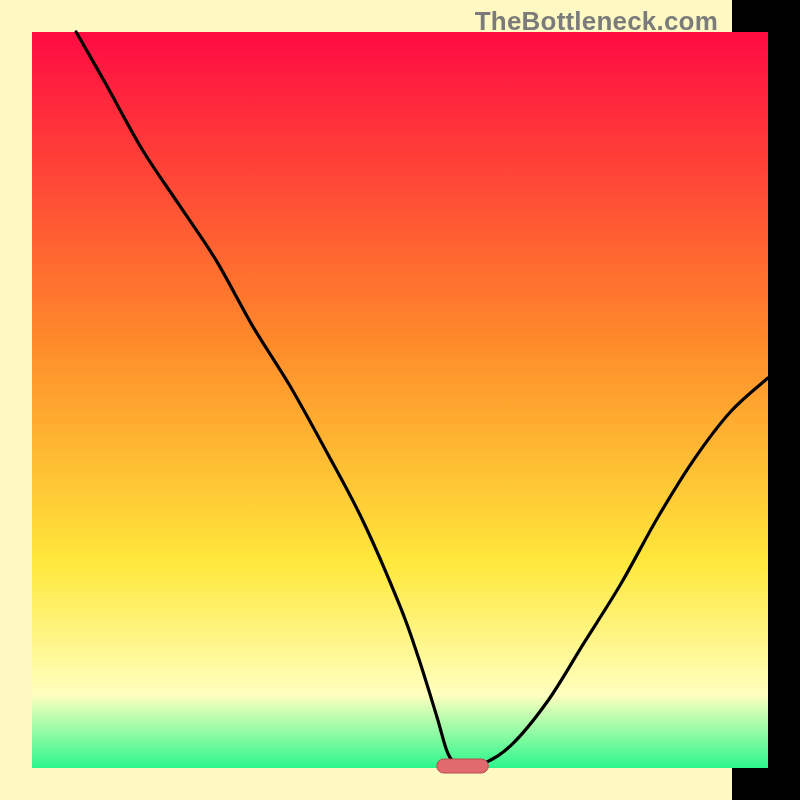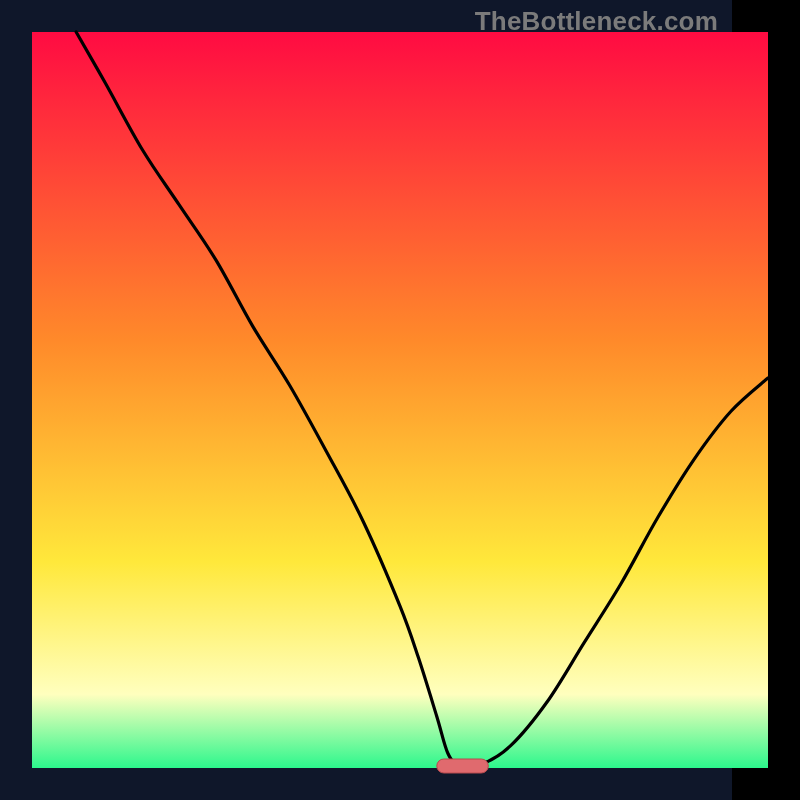--- a/index.html
+++ b/index.html
@@ -7,21 +7,21 @@
     padding: 0;
     width: 800px;
     height: 800px;
     background: #000;
     overflow: hidden;
   }
   .container {
     position: relative;
     width: 732px;
     height: 800px;
-    background: #0f172a;
+    background: #fef9c3;
   }
   .watermark {
     position: absolute;
     top: 6px;
     right: 14px;
     font-family: Arial, Helvetica, sans-serif;
     font-size: 26px;
     font-weight: 600;
     color: #7b7b7b;
     letter-spacing: 0.2px;

